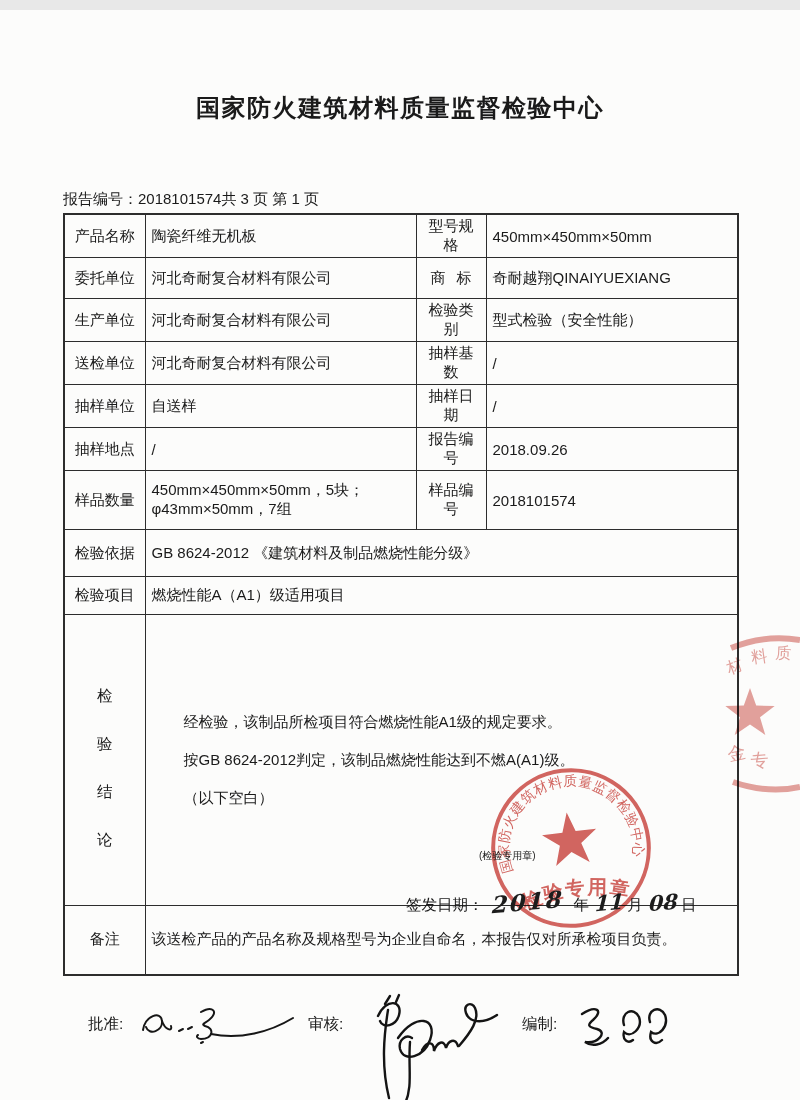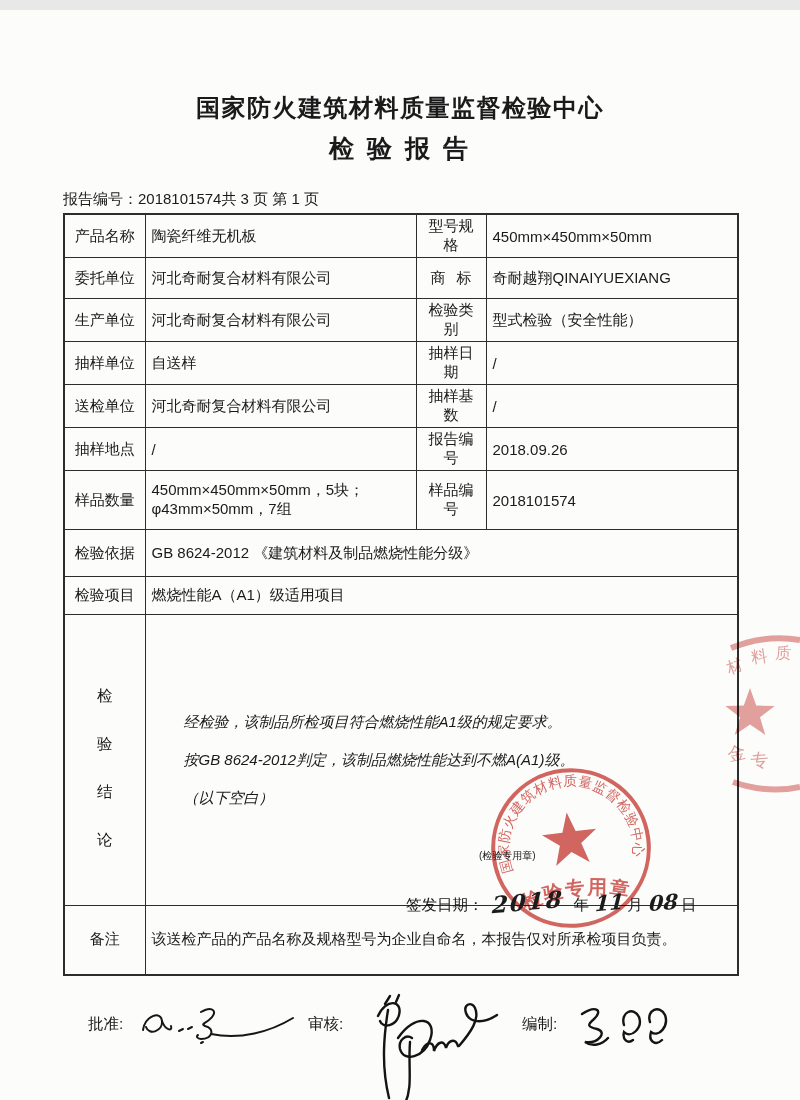--- a/index.html
+++ b/index.html
@@ -34,21 +34,21 @@
   td.lab{text-align:center;padding:2px 2px;}
   td.val{text-align:left;}
   .spread{display:flex;justify-content:space-between;padding:0 8px;}
   tr.h41{height:41px} tr.h42{height:42px} tr.h40{height:40px}
   tr.h59{height:59px} tr.h47{height:47px} tr.h38{height:38px}
   tr.h282{height:282px} tr.h69{height:69px}
   .vlabel{
     display:flex;flex-direction:column;align-items:center;justify-content:center;
     gap:27px;height:270px;padding-top:16px;font-size:15.5px;
   }
-  td.conc{vertical-align:top;position:relative;font-style:italic;}
+  td.conc{vertical-align:top;position:relative;}
   .conc-inner{padding:16px 10px 0 32px;}
   .conc-inner p{margin:0 0 17px 0;line-height:1.4;}
   
   .seal-note{position:absolute;top:839px;left:479px;font-size:10px;z-index:5;}
   .issue-date{
     position:absolute;top:878px;left:406px;z-index:5;
     display:flex;align-items:baseline;font-size:15.5px;white-space:nowrap;
   }
   .hand{
     font-family:"DejaVu Serif",serif;font-style:italic;font-weight:bold;
@@ -75,21 +75,20 @@
   #sig1{left:47px;top:-14px;}
   #sig2{left:50px;top:-24px;}
   #sig3{left:50px;top:-16px;}
 </style>
 </head>
 <body>
 
 <div class="page">
 
   <div class="org-title">国家防火建筑材料质量监督检验中心</div>
-  <div class="report-title">检 验 报 告</div>
   <div class="meta-row">
     <div>
       <span>报告编号：</span><span>2018101574</span>
     </div>
     <div>共 3 页 第 1 页</div>
   </div>
 
   <table class="report">
     <colgroup>
         <col style="width:81px">
@@ -115,29 +114,29 @@
       </td>
       <td class="val">奇耐越翔QINAIYUEXIANG</td>
     </tr>
     <tr class="h42">
       <td class="lab">生产单位</td>
       <td class="val">河北奇耐复合材料有限公司</td>
       <td class="lab">检验类别</td>
       <td class="val">型式检验（安全性能）</td>
     </tr>
     <tr class="h40">
+      <td class="lab">送检单位</td>
+      <td class="val">河北奇耐复合材料有限公司</td>
+      <td class="lab">抽样基数</td>
+      <td class="val">/</td>
+    </tr>
+    <tr class="h40">
       <td class="lab">抽样单位</td>
       <td class="val">自送样</td>
       <td class="lab">抽样日期</td>
-      <td class="val">/</td>
-    </tr>
-    <tr class="h40">
-      <td class="lab">送检单位</td>
-      <td class="val">河北奇耐复合材料有限公司</td>
-      <td class="lab">抽样基数</td>
       <td class="val">/</td>
     </tr>
     <tr class="h40">
       <td class="lab">抽样地点</td>
       <td class="val">/</td>
       <td class="lab">报告编号</td>
       <td class="val">2018.09.26</td>
     </tr>
     <tr class="h59">
       <td class="lab">样品数量</td>

